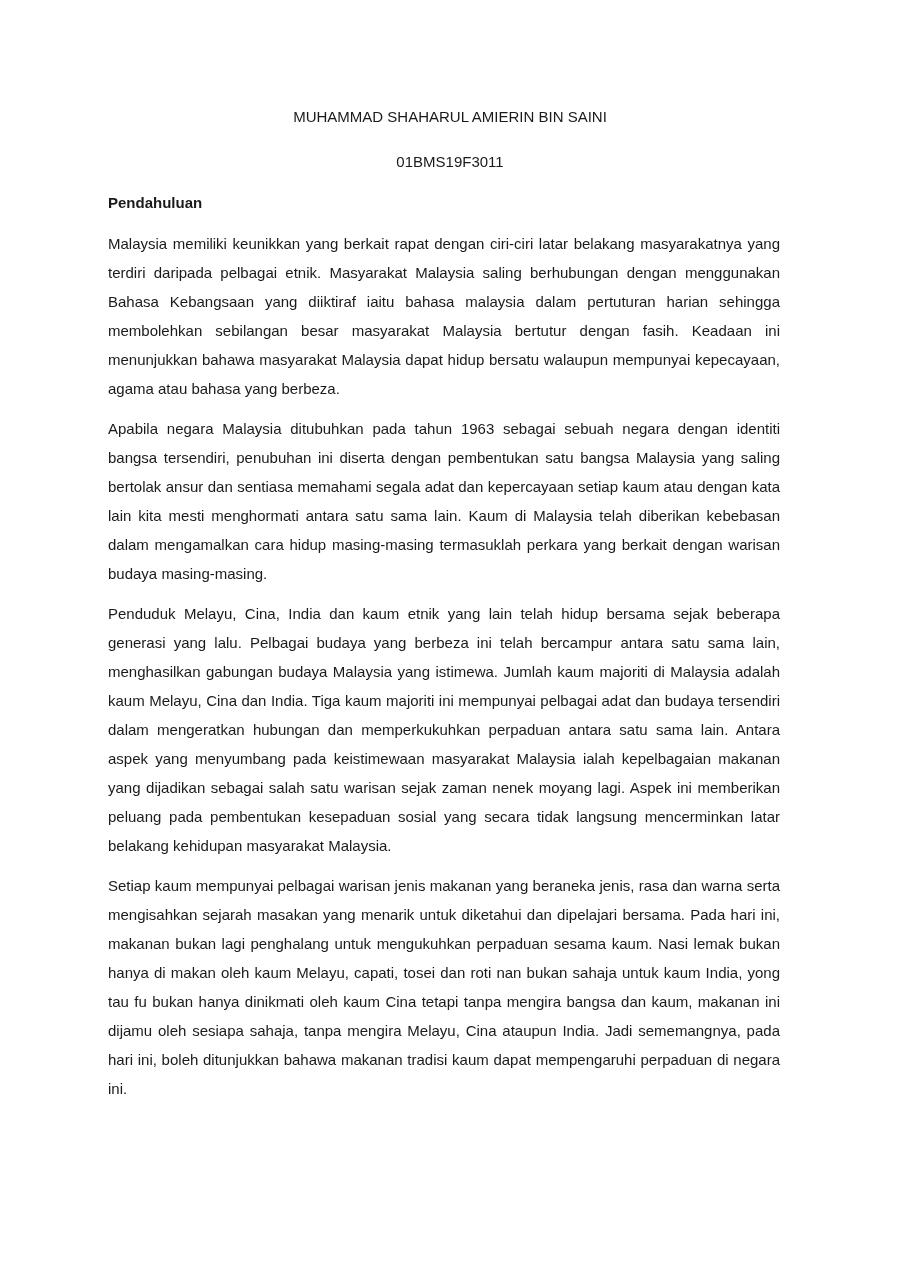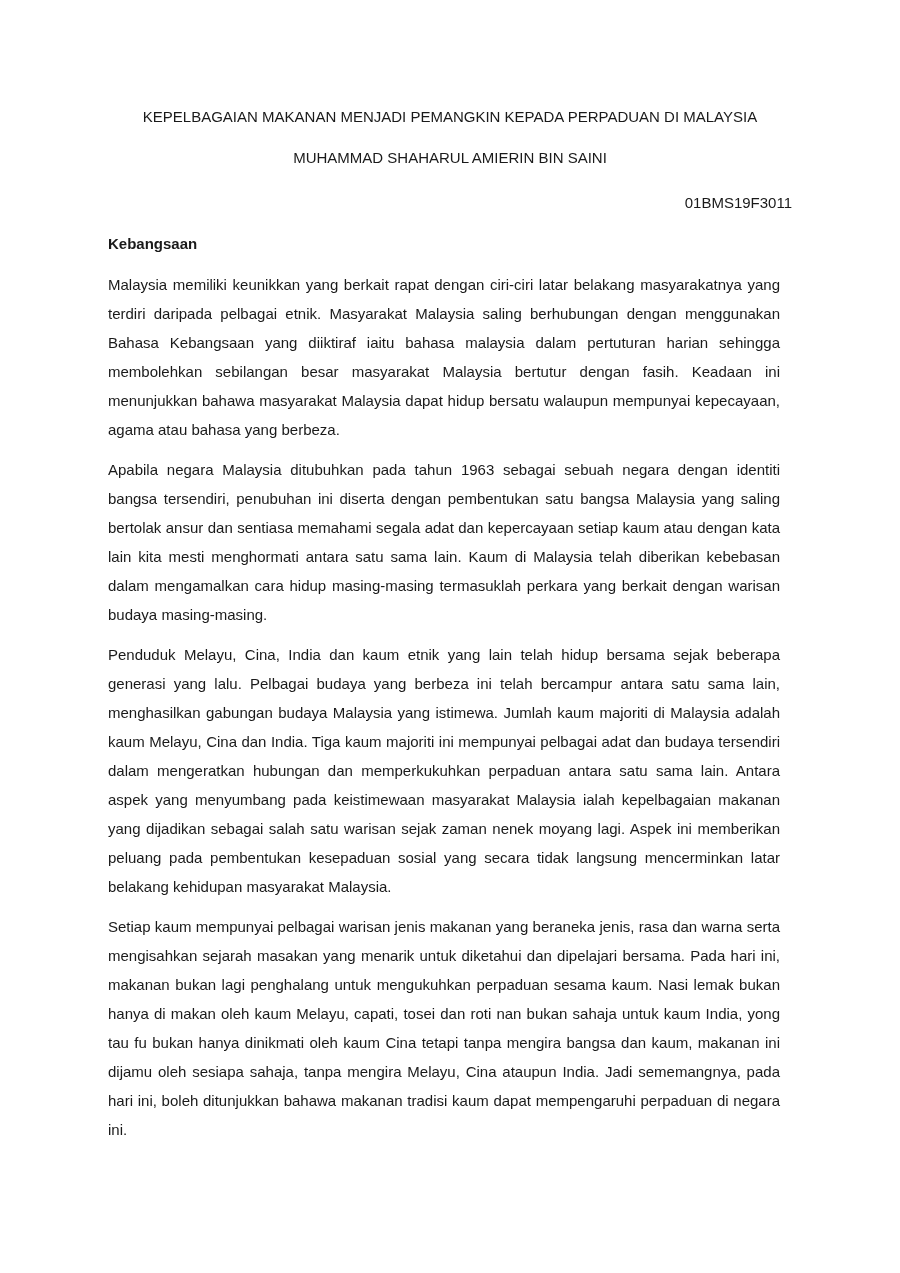--- a/index.html
+++ b/index.html
@@ -33,21 +33,20 @@
   }
   .doc-author {
     font-size: 15px;
     line-height: 29px;
     margin: 0 0 16px 0;
   }
   .doc-id {
     font-size: 15px;
     line-height: 29px;
     margin: 0 0 12px 0;
-    text-align: right;
   }
   .section-heading {
     font-size: 15px;
     line-height: 29px;
     font-weight: bold;
     text-align: left;
     margin: 0 0 12px 0;
   }
   .body-paragraph {
     font-size: 15px;
@@ -58,28 +57,27 @@
   .body-paragraph:last-child {
     margin-bottom: 0;
   }
 </style>
 </head>
 <body>
 
 <div class="page">
 
   <div class="front-matter">
-    <h1 class="doc-title">KEPELBAGAIAN MAKANAN MENJADI PEMANGKIN KEPADA PERPADUAN DI MALAYSIA</h1>
 
     <div class="doc-author">MUHAMMAD SHAHARUL AMIERIN BIN SAINI</div>
 
     <div class="doc-id">01BMS19F3011</div>
   </div>
 
-  <h2 class="section-heading">Kebangsaan</h2>
+  <h2 class="section-heading">Pendahuluan</h2>
 
   <p class="body-paragraph">Malaysia memiliki keunikkan yang berkait rapat dengan ciri-ciri latar belakang masyarakatnya yang terdiri daripada pelbagai etnik. Masyarakat Malaysia saling berhubungan dengan menggunakan Bahasa Kebangsaan yang diiktiraf iaitu bahasa malaysia dalam pertuturan harian sehingga membolehkan sebilangan besar masyarakat Malaysia bertutur dengan fasih. Keadaan ini menunjukkan bahawa masyarakat Malaysia dapat hidup bersatu walaupun mempunyai kepecayaan, agama atau bahasa yang berbeza.</p>
 
   <p class="body-paragraph">Apabila negara Malaysia ditubuhkan pada tahun 1963 sebagai sebuah negara dengan identiti bangsa tersendiri, penubuhan ini diserta dengan pembentukan satu bangsa Malaysia yang saling bertolak ansur dan sentiasa memahami segala adat dan kepercayaan setiap kaum atau dengan kata lain kita mesti menghormati antara satu sama lain. Kaum di Malaysia telah diberikan kebebasan dalam mengamalkan cara hidup masing-masing termasuklah perkara yang berkait dengan warisan budaya masing-masing.</p>
 
   <p class="body-paragraph">Penduduk Melayu, Cina, India dan kaum etnik yang lain telah hidup bersama sejak beberapa generasi yang lalu. Pelbagai budaya yang berbeza ini telah bercampur antara satu sama lain, menghasilkan gabungan budaya Malaysia yang istimewa. Jumlah kaum majoriti di Malaysia adalah kaum Melayu, Cina dan India. Tiga kaum majoriti ini mempunyai pelbagai adat dan budaya tersendiri dalam mengeratkan hubungan dan memperkukuhkan perpaduan antara satu sama lain. Antara aspek yang menyumbang pada keistimewaan masyarakat Malaysia ialah kepelbagaian makanan yang dijadikan sebagai salah satu warisan sejak zaman nenek moyang lagi. Aspek ini memberikan peluang pada pembentukan kesepaduan sosial yang secara tidak langsung mencerminkan latar belakang kehidupan masyarakat Malaysia.</p>
 
   <p class="body-paragraph">Setiap kaum mempunyai pelbagai warisan jenis makanan yang beraneka jenis, rasa dan warna serta mengisahkan sejarah masakan yang menarik untuk diketahui dan dipelajari bersama. Pada hari ini, makanan bukan lagi penghalang untuk mengukuhkan perpaduan sesama kaum. Nasi lemak bukan hanya di makan oleh kaum Melayu, capati, tosei dan roti nan bukan sahaja untuk kaum India, yong tau fu bukan hanya dinikmati oleh kaum Cina tetapi tanpa mengira bangsa dan kaum, makanan ini dijamu oleh sesiapa sahaja, tanpa mengira Melayu, Cina ataupun India. Jadi sememangnya, pada hari ini, boleh ditunjukkan bahawa makanan tradisi kaum dapat mempengaruhi perpaduan di negara ini.</p>
 
 </div>

